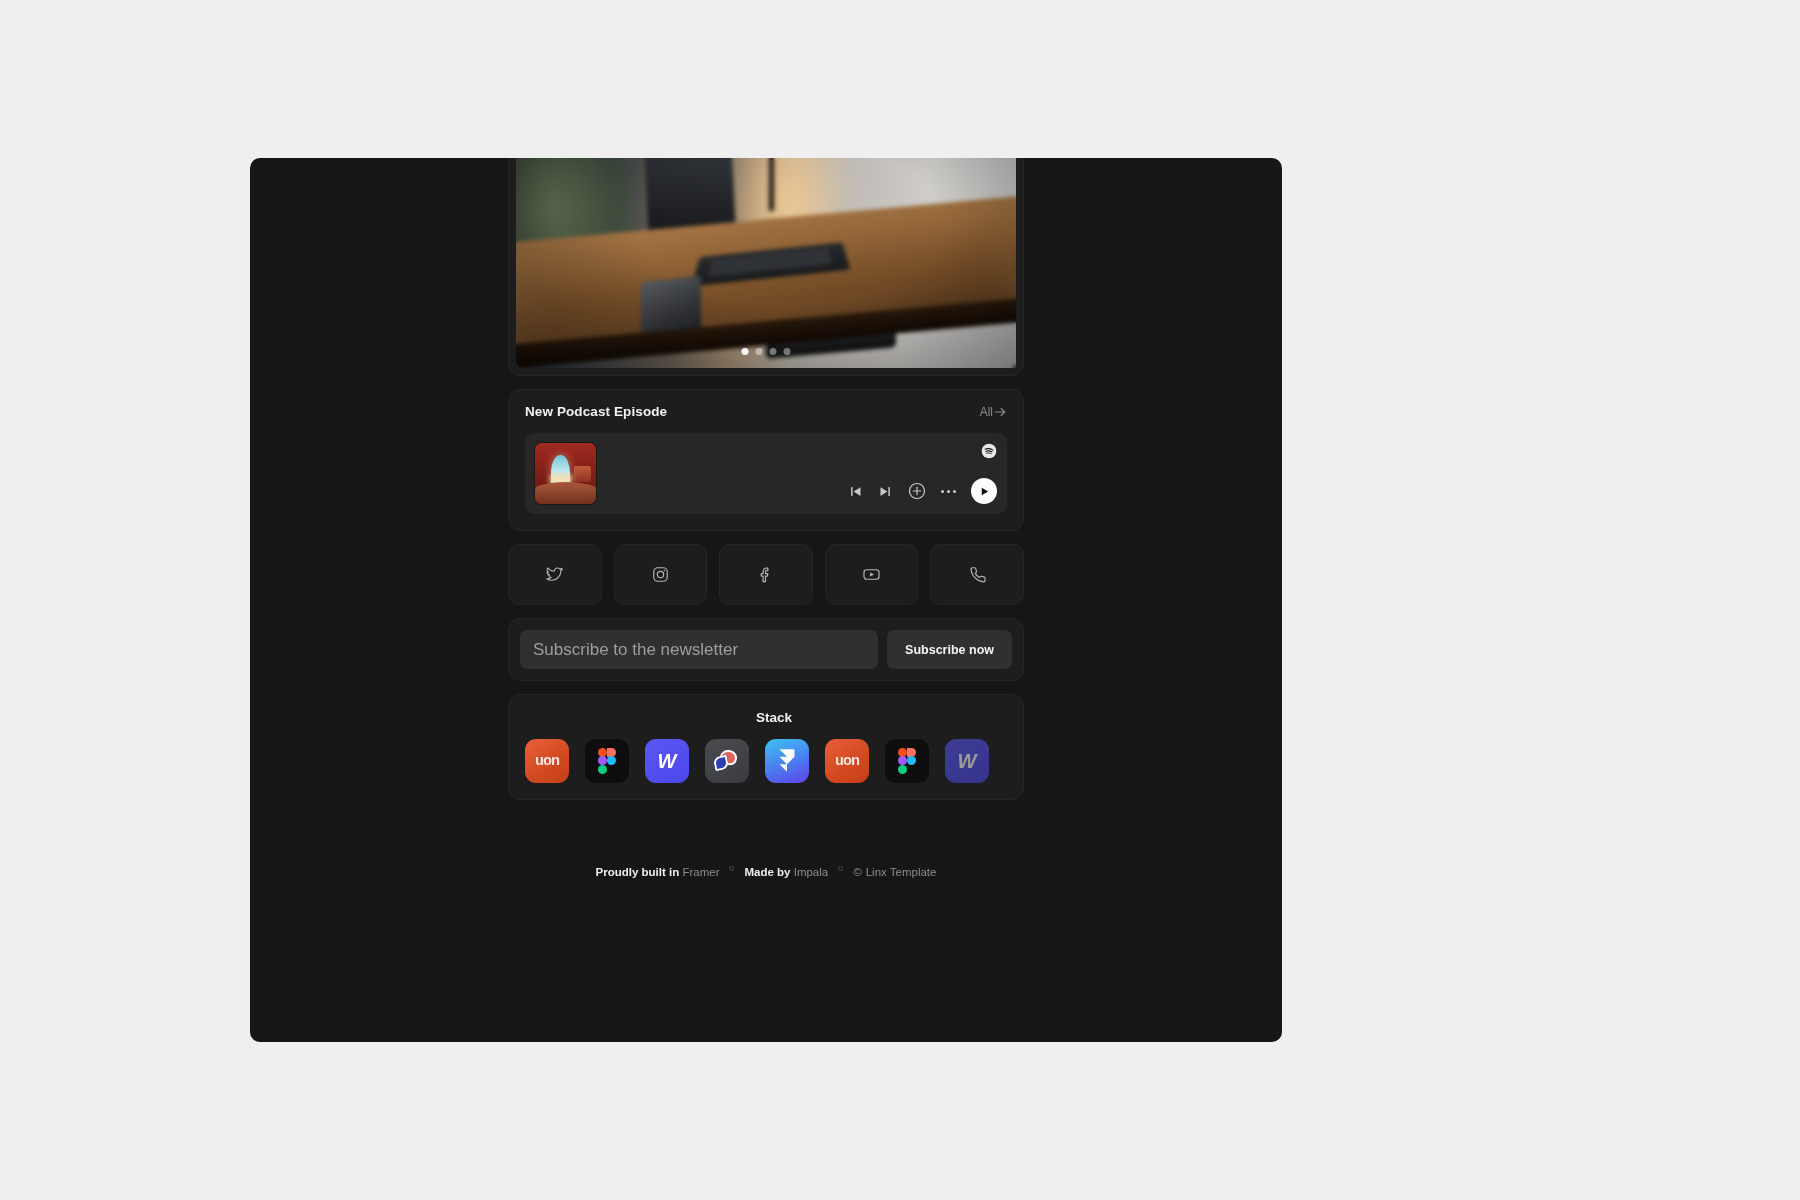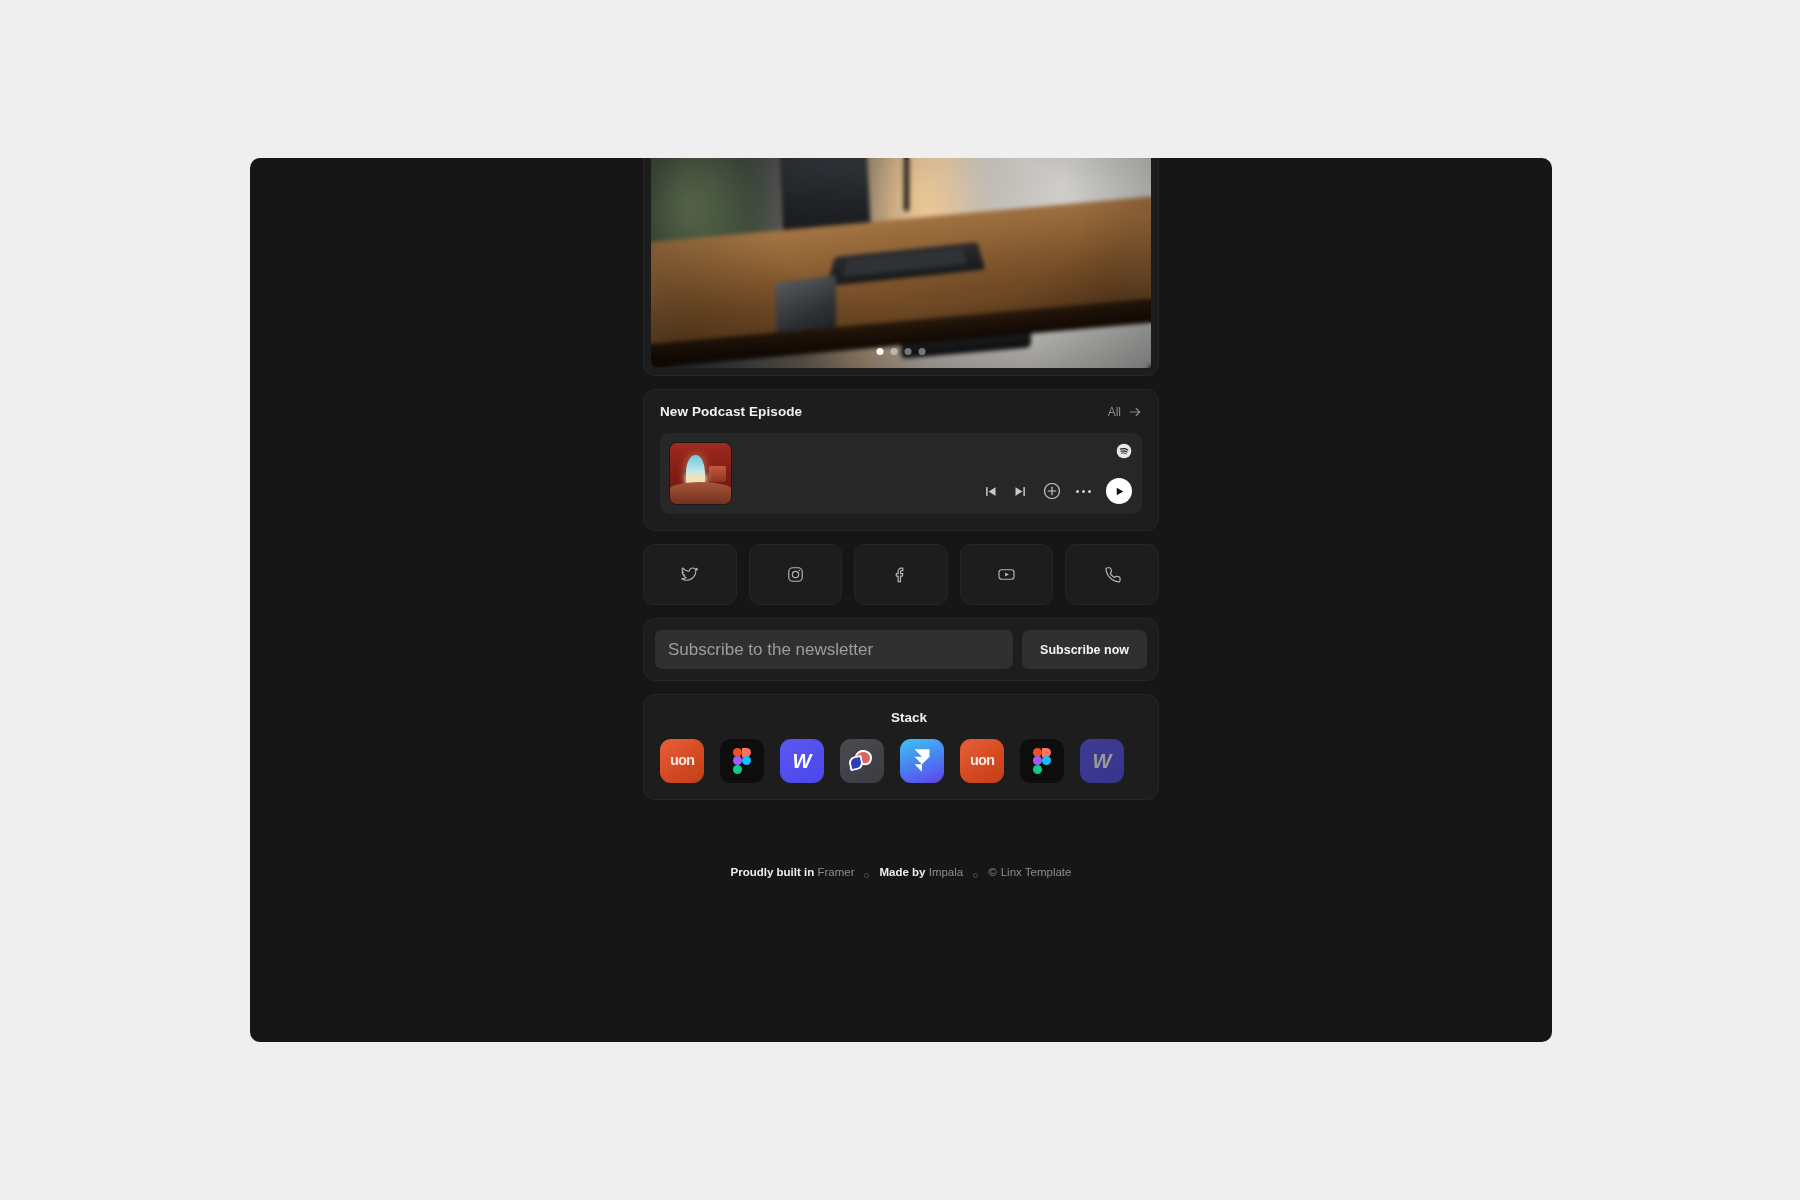--- a/index.html
+++ b/index.html
@@ -6,21 +6,21 @@
   html, body {
     width: 1800px; height: 1200px;
     background: #f0efef;
     font-family: "Liberation Sans", sans-serif;
     overflow: hidden;
   }
 
   #canvas {
     position: absolute;
     left: 250px; top: 158px;
-    width: 1302px; height: 884px;
+    width: 1032px; height: 884px;
     background: #161616;
     border-radius: 10px;
     overflow: hidden;
   }
 
   
   .column {
     position: absolute;
     left: 50%;
     transform: translateX(-50%);
@@ -147,21 +147,21 @@
   }
   .dot.active { background: #ffffff; }
 
   
   .podcast-card { padding: 14px 16px 16px; }
   .pc-head {
     display: flex; align-items: center; justify-content: space-between;
     margin-bottom: 14px;
   }
   .pc-title { font-size: 13.5px; font-weight: 700; color: #f2f2f2; letter-spacing: .1px; }
-  .pc-all { display: flex; align-items: center; gap: 7px; }
+  .pc-all { display: flex; align-items: center; }
   .pc-all-label { font-size: 12px; color: #8b8b8b; }
   .arrow-ic { width: 14px; height: 14px; color: #8b8b8b; display: block; }
 
   .player {
     background: #272727;
     border-radius: 9px;
     padding: 10px;
     display: flex;
     gap: 12px;
     position: relative;
@@ -317,21 +317,21 @@
           box-shadow: 0 0 0 2px #fff inset; transform: rotate(8deg); }
   .sp-b { position:absolute; left:0; top:6px; width:14px; height:14px;
           background:#2c3fb5; border-radius: 50% 10% 50% 10%;
           box-shadow: 0 0 0 2px #fff inset; transform: rotate(-12deg); }
 
   .framer-glyph { width: 20px; height: 26px; }
 
   
   .footer {
     margin-top: 53px;
-    display: flex; align-items: flex-end; justify-content: center;
+    display: flex; align-items: flex-start; justify-content: center;
     gap: 10px;
     font-size: 11.5px;
   }
   .f-item { color: #efefef; font-weight: 700; }
   .f-item em { font-style: normal; color: #8d8d8d; font-weight: 400; }
   .f-sep { width: 5px; height: 5px; border-radius: 50%; border: 1px solid #4a4a4a; }
   .f-copy { color: #8d8d8d; font-weight: 400; display: flex; align-items: center; gap: 4px; }
 </style>
 </head>
 <body>

